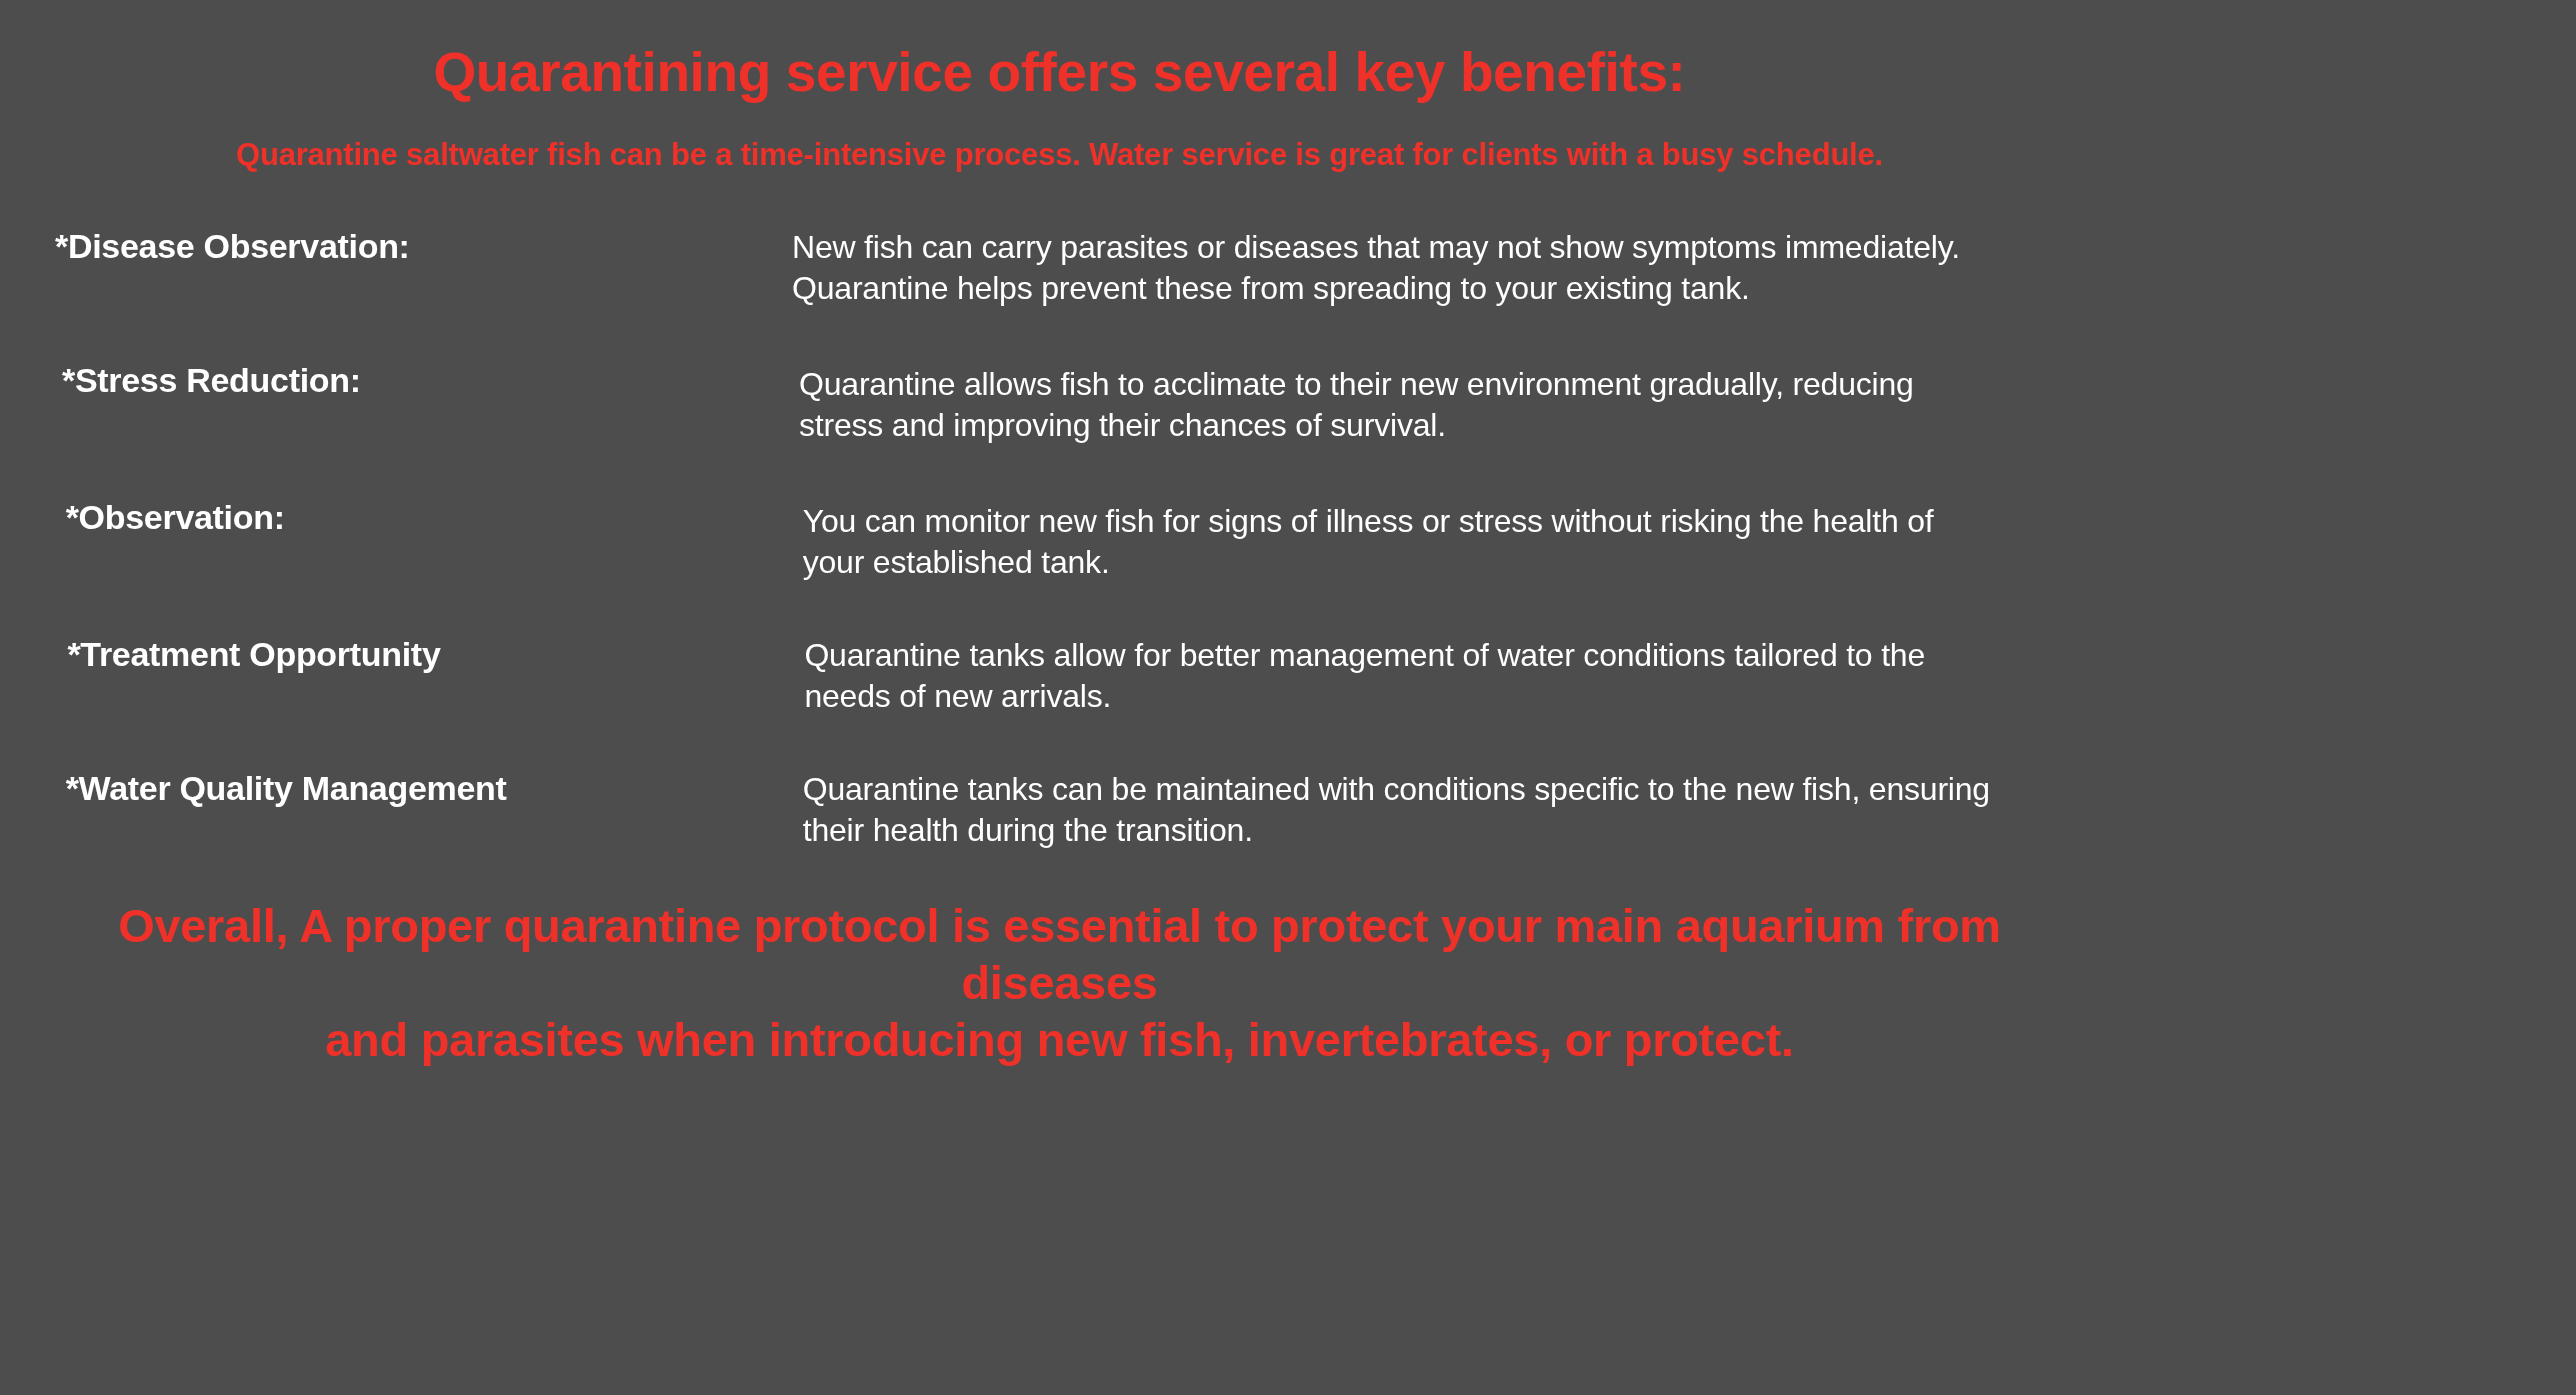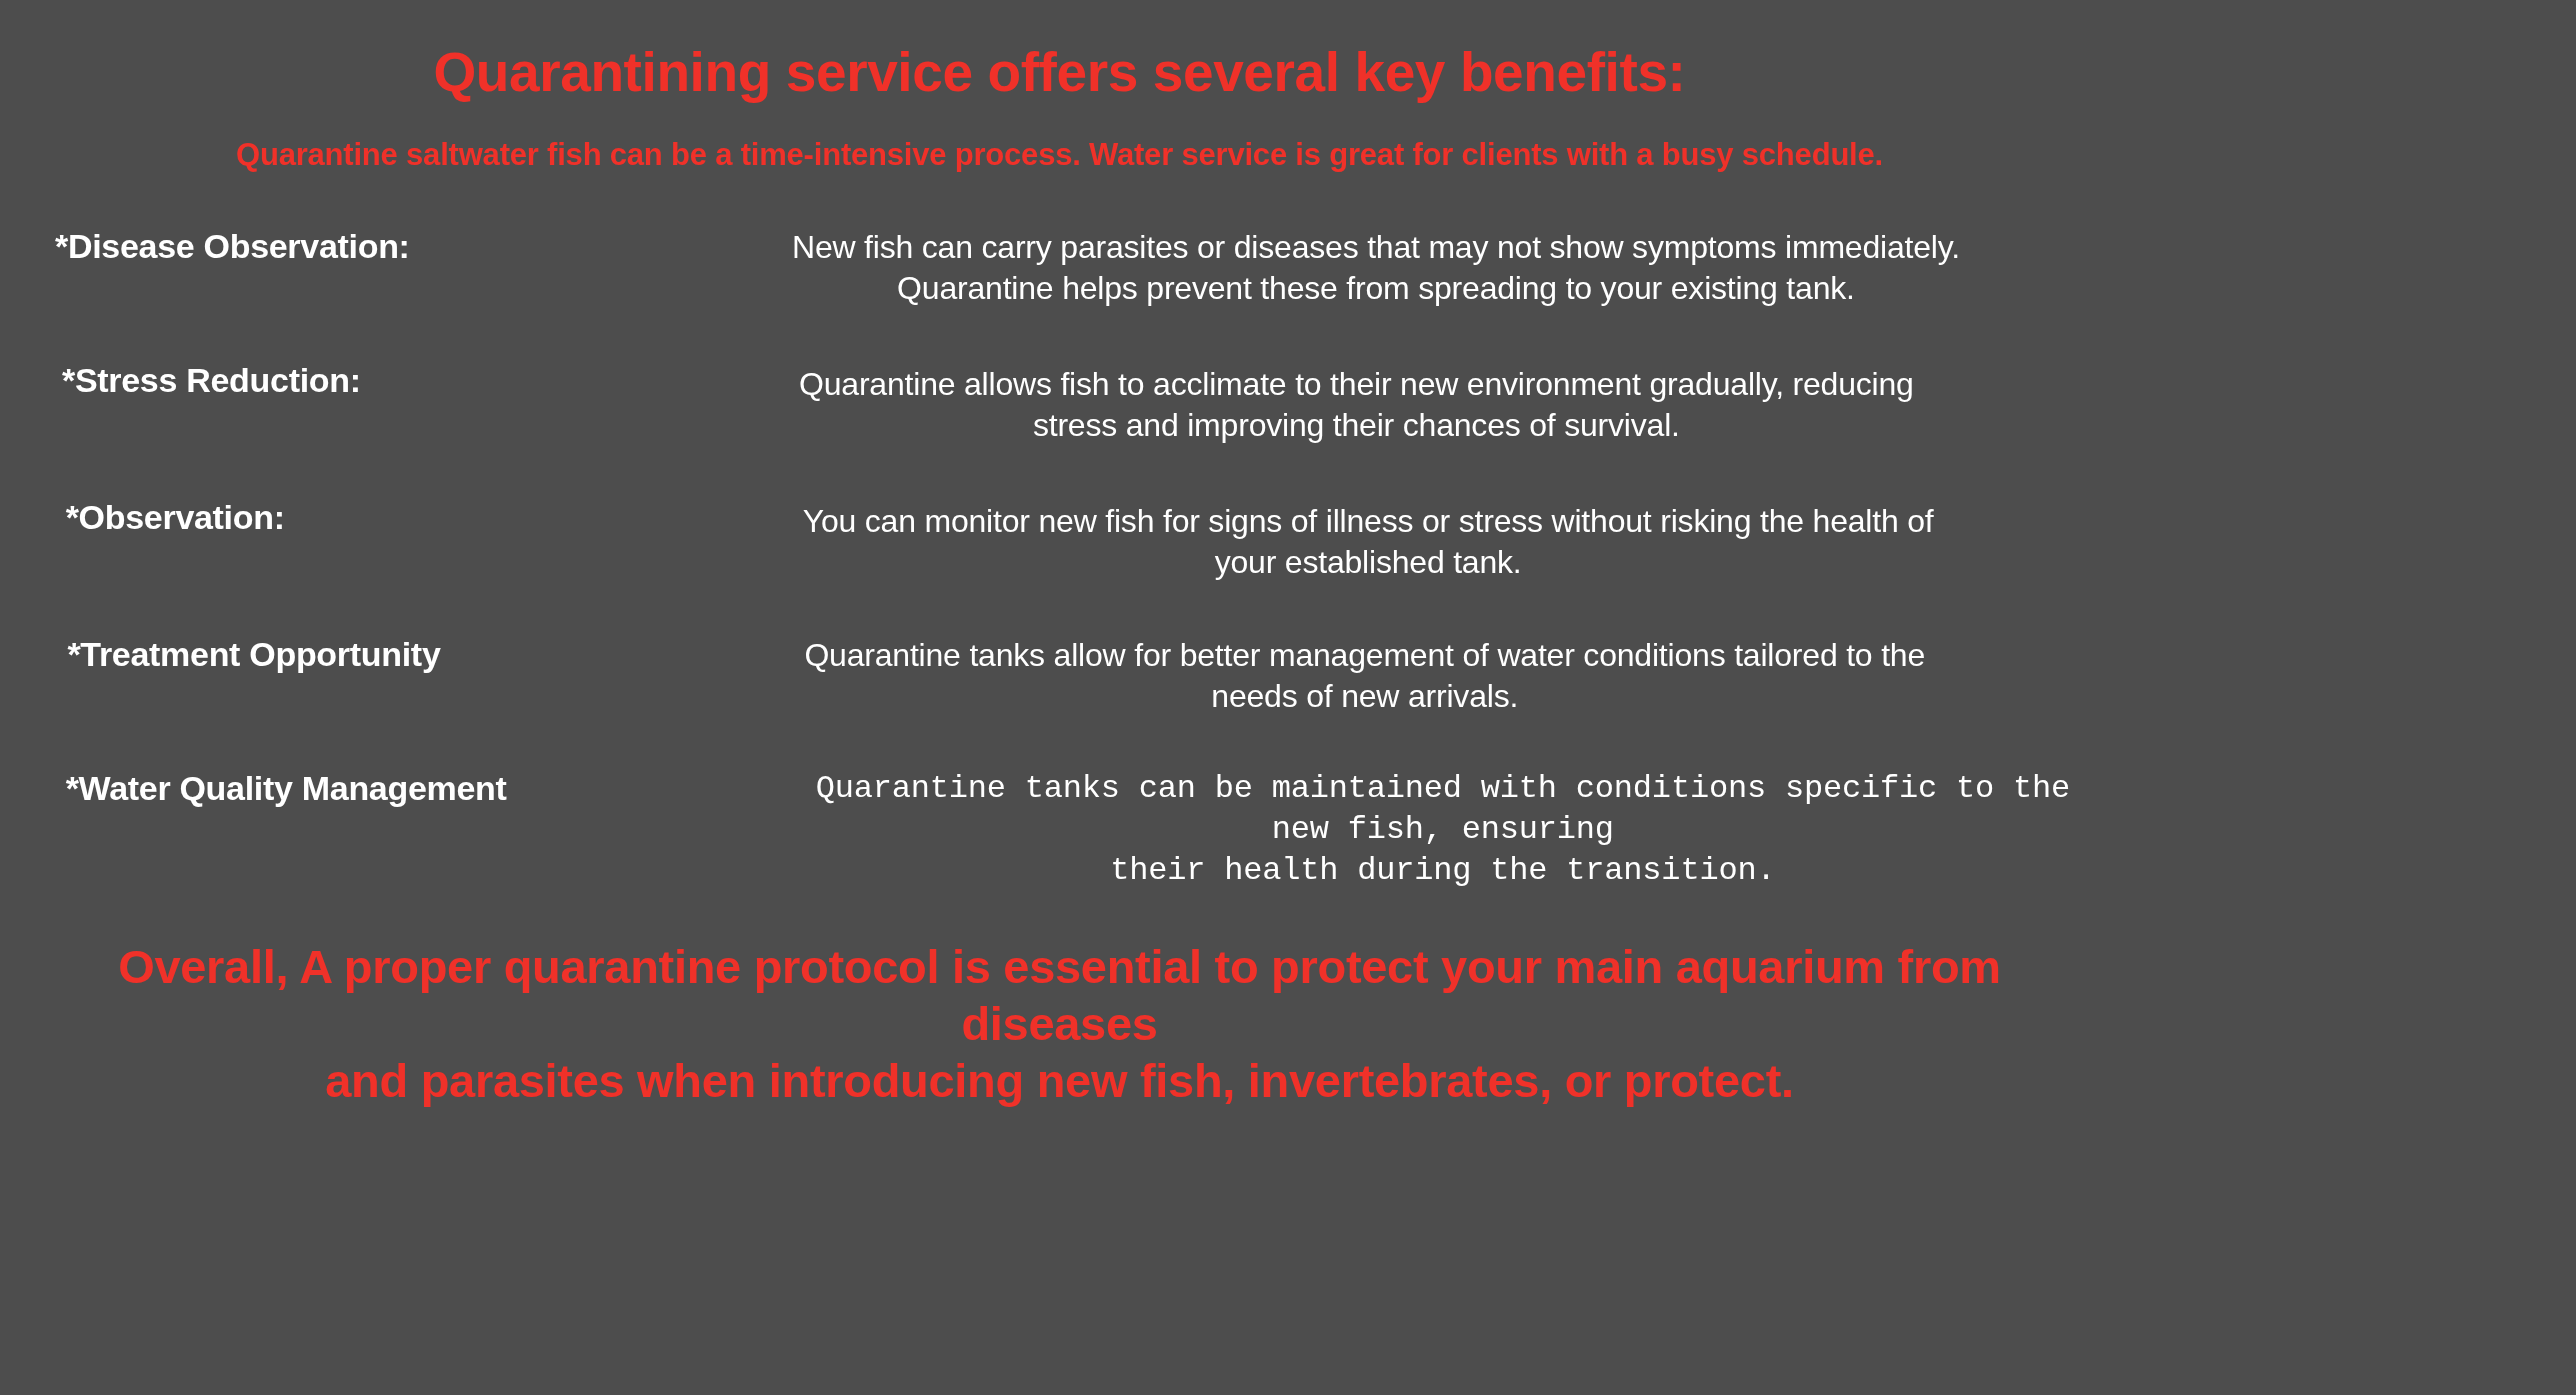--- a/index.html
+++ b/index.html
@@ -63,29 +63,28 @@
   }
   .term.indent-1 { padding-left: 7px; }
   .term.indent-2 { padding-left: 10.7px; }
   .term.indent-3 { padding-left: 12.4px; }
   .desc {
     color: #ffffff;
     font-size: 32px;
     line-height: 1.28;
     letter-spacing: -0.2px;
     max-width: 1758px;
-    text-align: center;
   }
   .desc .line { display: block; }
   .row-1 .term { padding-top: 0; }
   .row-1 .desc { padding-top: 0; }
   .row-2 .desc { padding-top: 5.3px; }
   .row-3 .desc { padding-top: 5.3px; }
   .row-4 .desc { padding-top: 1.8px; }
-  .row-5 .desc { padding-top: 1.8px; font-family: Liberation Mono, monospace; }
+  .row-5 .desc { padding-top: 1.8px; }
   .footer {
     color: #f03129;
     font-weight: bold;
     font-size: 47px;
     text-align: center;
     line-height: 1.22;
     margin-top: 46px;
     padding-left: 36px;
     padding-right: 36px;
     letter-spacing: -0.3px;

